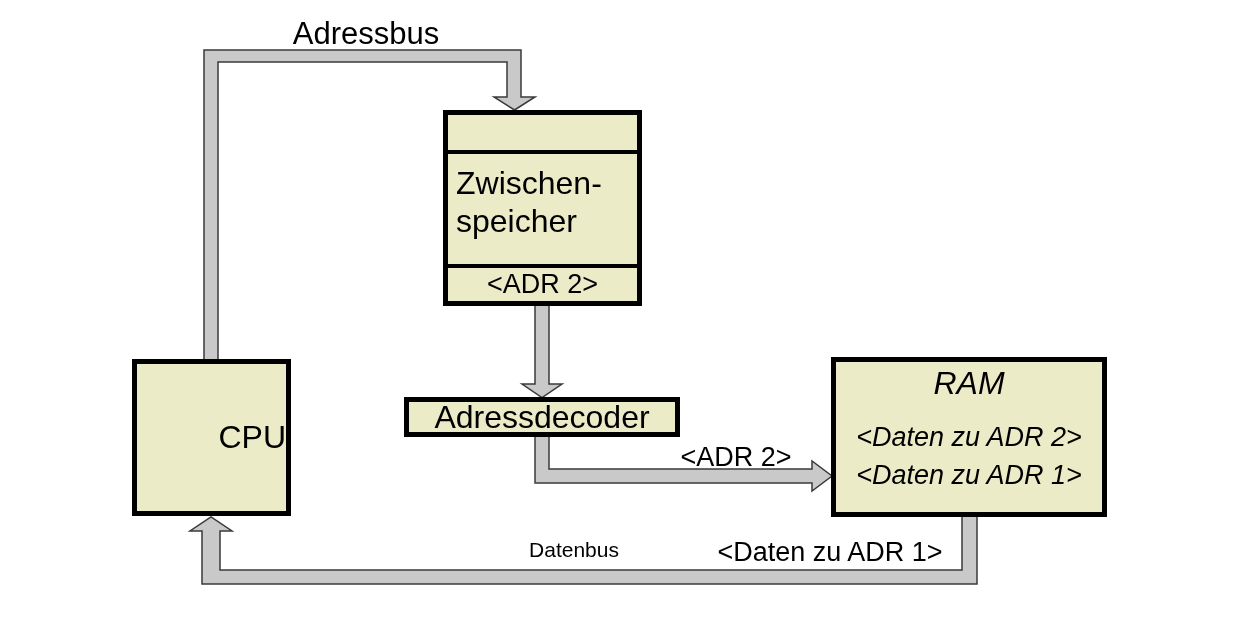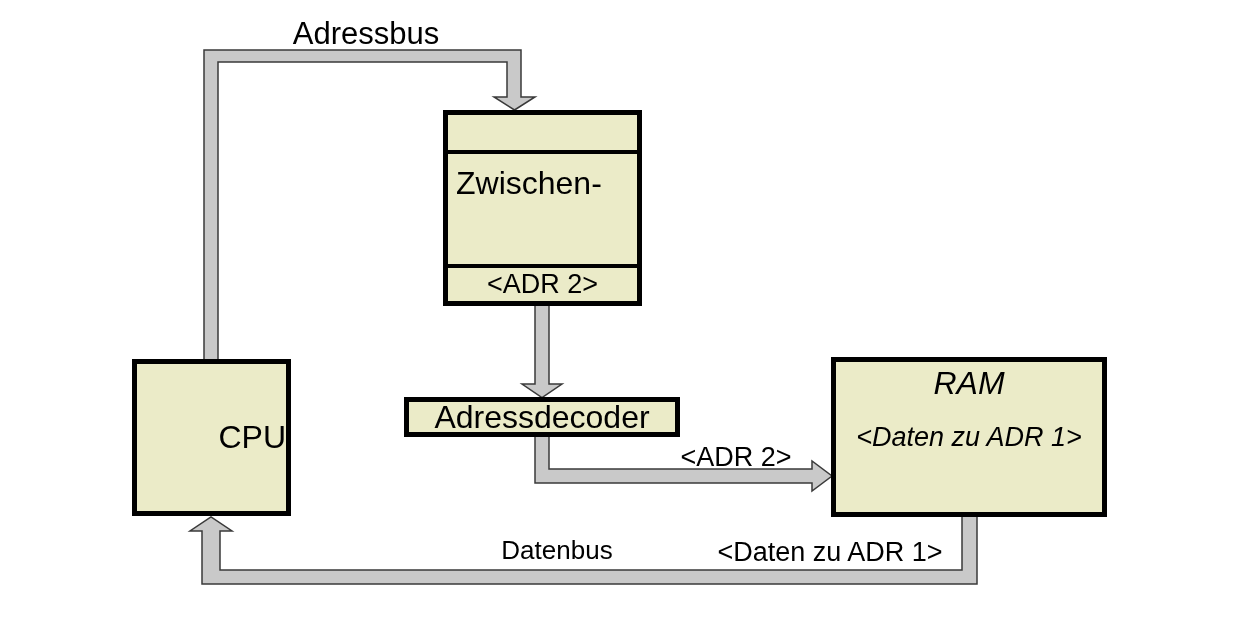--- a/index.html
+++ b/index.html
@@ -77,21 +77,21 @@
     font-size: 27px;
     line-height: 38px;
   }
   .bus-label {
     position: absolute;
     z-index: 2;
     text-align: center;
     white-space: nowrap;
   }
   .label-adressbus { left: 246px; top: 18px;  width: 240px; font-size: 31px; line-height: 32px; }
-  .label-datenbus  { left: 437px; top: 534px; width: 240px; font-size: 26px; line-height: 32px; }
+  .label-datenbus  { left: 454px; top: 534px; width: 240px; font-size: 21px; line-height: 32px; }
   .label-adr2      { left: 656px; top: 443px; width: 160px; font-size: 27px; line-height: 28px; }
   .label-daten1    { left: 715px; top: 538px; width: 230px; font-size: 27px; line-height: 28px; }
 </style>
 </head>
 <body>
 
 <div class="canvas">
 
   <svg class="bus-layer" viewBox="0 0 1234 617" xmlns="http://www.w3.org/2000/svg">
 
@@ -108,34 +108,36 @@
 
   <div class="box box-cpu">
     <span>CPU</span>
   </div>
 
   <div class="box box-buffer">
     <div class="buffer-empty"></div>
     <div class="buffer-divider"></div>
     <div class="buffer-mid">
       <div>Zwischen-</div>
+      <div>speicher</div>
     </div>
     <div class="buffer-divider"></div>
     <div class="buffer-slot">&lt;ADR 2&gt;</div>
   </div>
 
   <div class="box box-decoder">
     <span>Adressdecoder</span>
   </div>
 
   <div class="bus-label label-adr2">&lt;ADR 2&gt;</div>
 
   <div class="box box-ram">
     <div class="ram-title">RAM</div>
     <div class="ram-entries">
+      <div>&lt;Daten zu ADR 2&gt;</div>
       <div>&lt;Daten zu ADR 1&gt;</div>
     </div>
   </div>
 
   <div class="bus-label label-datenbus">Datenbus</div>
 
   <div class="bus-label label-daten1">&lt;Daten zu ADR 1&gt;</div>
 
 </div>
 

